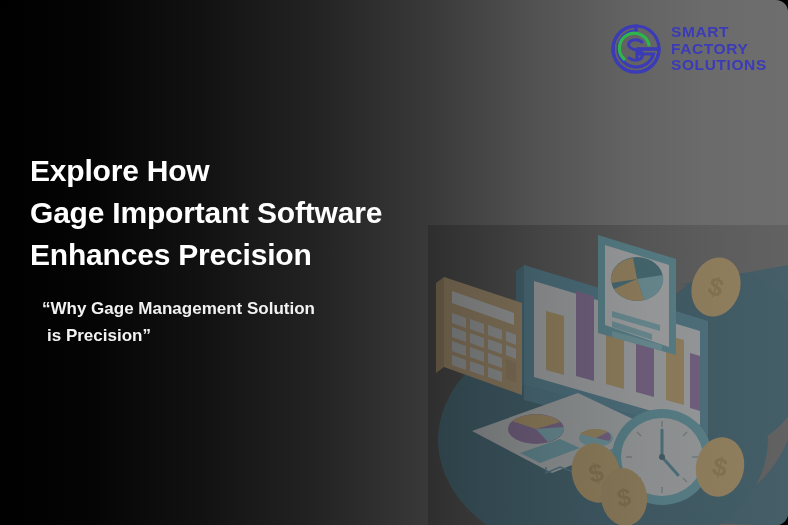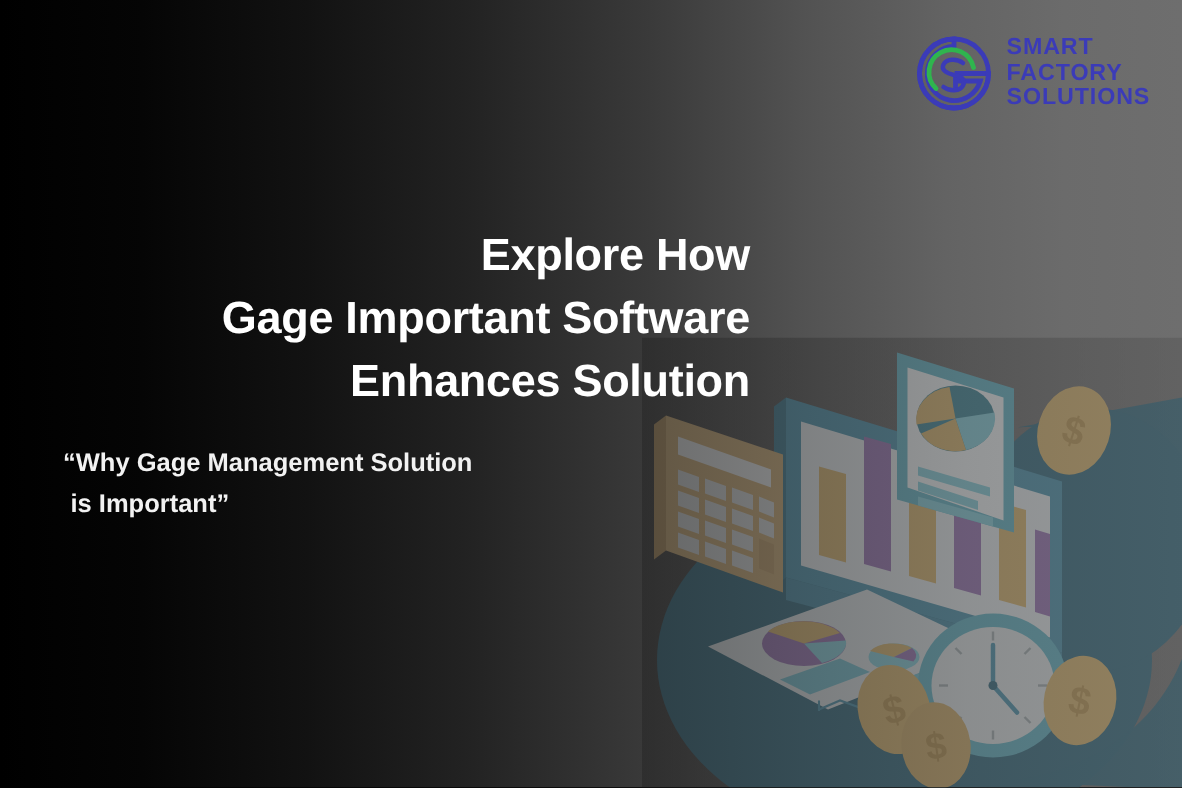--- a/index.html
+++ b/index.html
@@ -16,20 +16,21 @@
     background: linear-gradient(to right,
         #000000 0%,
         #050505 12%,
         #121212 26%,
         #232323 40%,
         #3a3a3a 55%,
         #525252 68%,
         #636363 80%,
         #6b6b6b 90%,
         #6e6e6e 100%);
+    border-radius: 12px;
   }
 
   
   #illustration {
     position:absolute;
     left:428px; top:225px;
     width:360px; height:300px;
     overflow:hidden;
   }
   #illu-svg { display:block; width:360px; height:300px; }
@@ -64,21 +65,20 @@
     letter-spacing:0.6px;
     color:#3b3bb8;
     white-space:nowrap;
   }
 
   
   #headline {
     position:absolute;
     left:30px; top:150px;
     width:470px;
-    text-align:right;
   }
   #headline div {
     color:#ffffff;
     font-size:30px;
     font-weight:bold;
     line-height:42px;
     letter-spacing:-0.2px;
     white-space:nowrap;
   }
   #subtitle {
@@ -269,21 +269,21 @@
     <div id="logo-words">
       <span>SMART</span>
       <span>FACTORY</span>
       <span>SOLUTIONS</span>
     </div>
   </div>
 
   <div id="headline">
     <div>Explore How</div>
     <div>Gage Important Software</div>
-    <div>Enhances Solution</div>
+    <div>Enhances Precision</div>
   </div>
 
   <div id="subtitle">
     <div class="line1">“Why Gage Management Solution</div>
-    <div class="line2">is Important”</div>
+    <div class="line2">is Precision”</div>
   </div>
 
 </div>
 
 </body></html>

